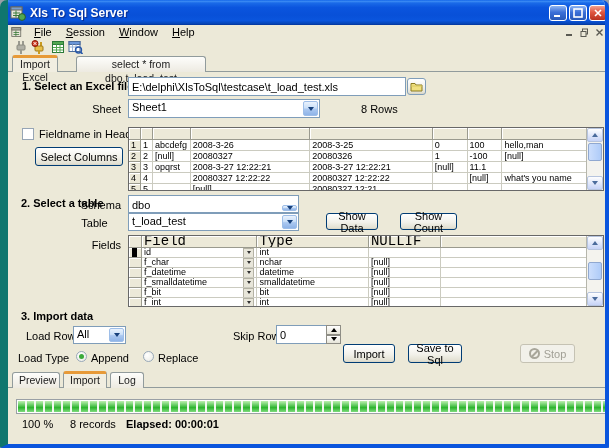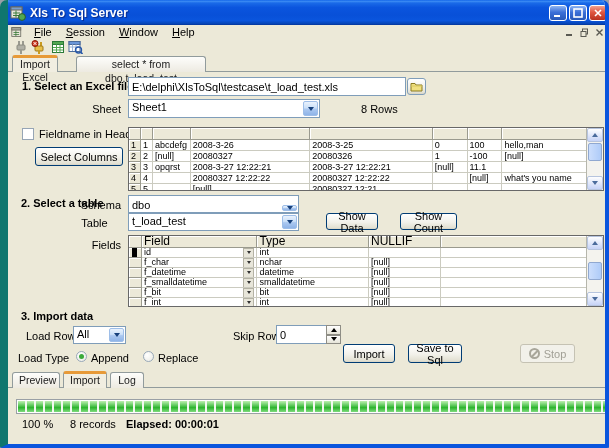--- a/index.html
+++ b/index.html
@@ -59,21 +59,21 @@
   .grow{display:flex;}
   .grow > div{box-sizing:border-box;border-right:1px solid #CBCBC0;border-bottom:1px solid #CBCBC0;
               font-size:9px;padding:0 2px;overflow:hidden;white-space:nowrap;background:#fff;}
   .grow.hdr > div, .grow > div.rowhdr{background:#ECE9D8;border-right:1px solid #9A9A8E;border-bottom:1px solid #9A9A8E;
               box-shadow:inset 1px 1px 0 #fff;}
   .g1 .grow{height:11px;} .g1 .grow > div{line-height:10px;}
   .g1 .grow.hdr{height:12px;}
   .w0{width:12px;} .w1{width:12px;} .w2{width:38px;} .w3{width:120px;} .w4{width:123px;}
   .w5{width:35px;} .w6{width:35px;} .w7{width:84px;border-right:none !important;}
   .g2 .grow{height:10px;} .g2 .grow > div{line-height:9px;font-size:9px;}
-  .g2 .grow.hdr{height:12px;} .g2 .grow.hdr > div{line-height:11px;font-size:12px;}
+  .g2 .grow.hdr{height:12px;} .g2 .grow.hdr > div{line-height:11px;font-size:14px;font-family:Liberation Mono, monospace;}
   .f0{width:13px;} .f1{width:116px;display:flex;justify-content:space-between;align-items:center;}
   .f2{width:112px;} .f3{width:72px;} .f4{width:146px;border-right:none !important;}
   .cellarrow{width:9px;height:8px;background:#E8E6DA;border:1px solid #B4B2A4;display:flex;align-items:center;justify-content:center;flex:none;}
   .cellarrow i{width:0;height:0;border-left:2px solid transparent;border-right:2px solid transparent;border-top:3px solid #333;}
   .rowind{width:0;height:0;border-top:3px solid transparent;border-bottom:3px solid transparent;border-left:5px solid #000;margin:1px 0 0 1px;}
   
   .vscroll{width:16px;background:#F4F3EE;border-left:1px solid #B6B6AC;display:flex;flex-direction:column;flex:none;}
   .sbtn{height:14px;border:1px solid #B6C4DE;border-radius:2px;background:linear-gradient(180deg,#FEFEFE,#C6D3F7);
         display:flex;align-items:center;justify-content:center;box-sizing:border-box;}
   .sbtn.bot{margin-top:auto;}

